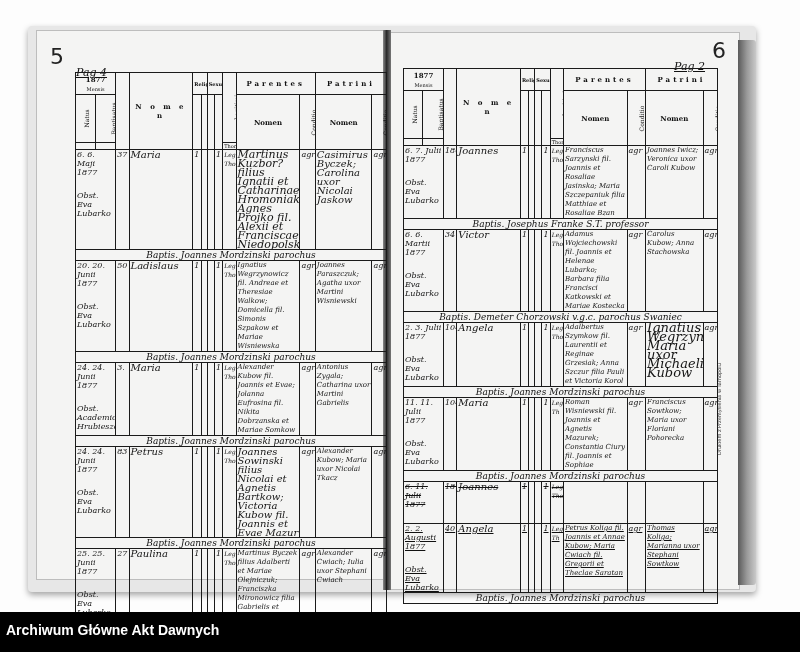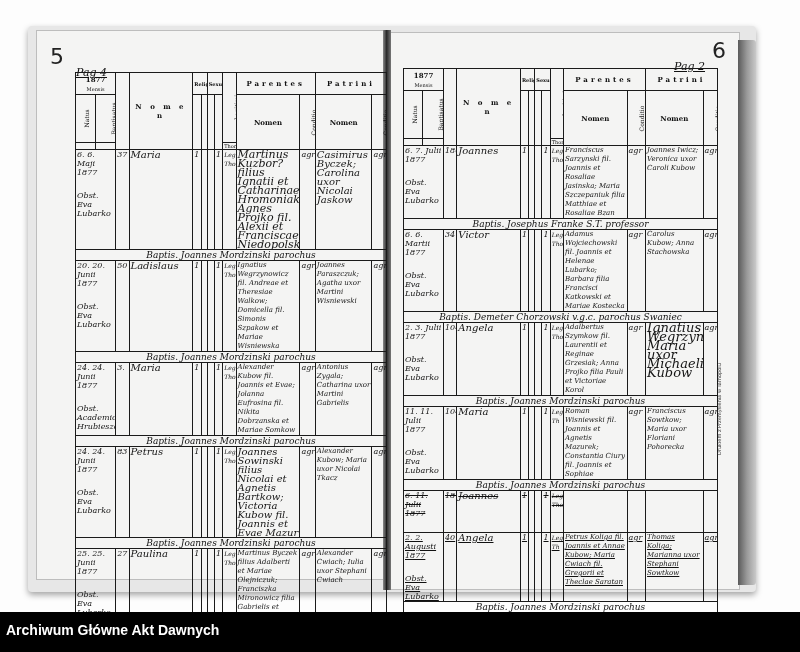--- a/index.html
+++ b/index.html
@@ -281,21 +281,21 @@
             <div>2. 3. Julii 1877</div>
             <div style="margin-top:14px">Obst. Eva Lubarko</div>
           </td>
     <td class="hand">104</td>
     <td class="hand name">Angela</td>
     <td class="hand">1</td>
     <td class="hand"></td>
     <td class="hand"></td>
     <td class="hand">1</td>
     <td class="hand" style="font-size:6px">Leg. Thor</td>
-    <td class="hand" style="font-size:7px">Adalbertus Szymkow fil. Laurentii et Reginae Grzesiak; Anna Projko filia Pauli et Victoriae Korol</td>
+    <td class="hand" style="font-size:7px">Adalbertus Szymkow fil. Laurentii et Reginae Grzesiak; Anna Szczur filia Pauli et Victoria Korol</td>
     <td class="hand">agr</td>
     <td class="hand" style="font-size:13px">Ignatius Wegrzynowicz; Maria uxor Michaelis Kubow</td>
     <td class="hand">agr</td>
   </tr>
 <tr>
           <td colspan="13" class="bapt">Baptis. Joannes Mordzinski parochus</td>
         </tr>
   <tr style="height: 50px;">
     <td colspan="2" class="hand">
             <div>11. 11. Julii 1877</div>

